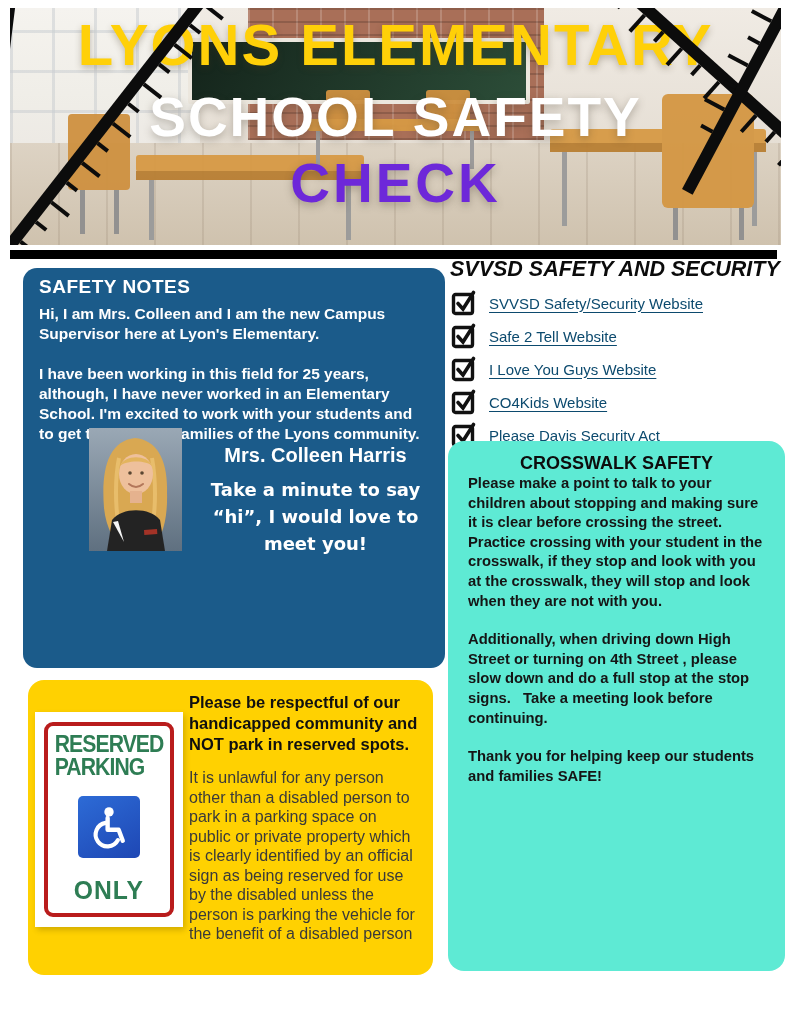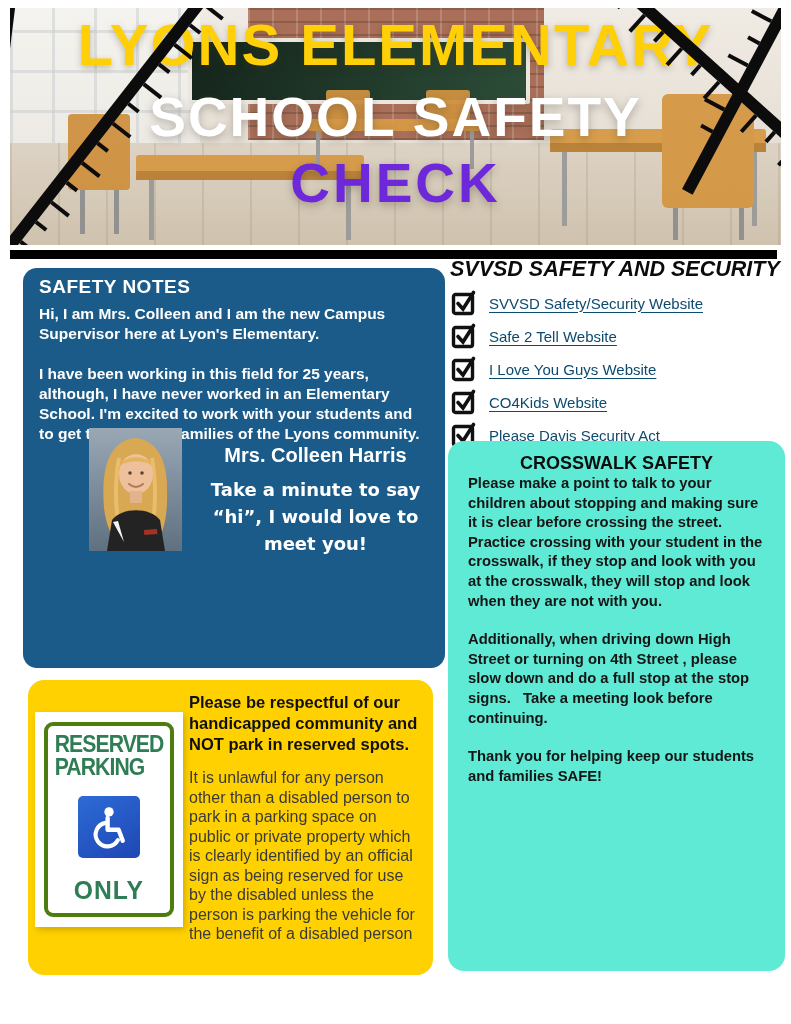--- a/index.html
+++ b/index.html
@@ -89,21 +89,21 @@
     position:absolute; left:28px; top:680px; width:405px; height:295px;
     background:#ffd101; border-radius:16px; box-sizing:border-box;
     padding:12px 8px 12px 6px; display:flex; gap:6px; overflow:hidden;
   }
   .sign-card {
     width:148px; flex:0 0 auto; height:215px; margin-top:20px; margin-left:1px;
     background:#fff; box-shadow:2px 3px 6px rgba(0,0,0,.18);
     padding:10px 9px; box-sizing:border-box;
   }
   .sign {
-    height:100%; border:4px solid #4d7c0f; border-radius:9px; box-sizing:border-box;
+    height:100%; border:4px solid #b91c1c; border-radius:9px; box-sizing:border-box;
     display:flex; flex-direction:column; align-items:center; justify-content:space-between;
     padding:7px 2px;
   }
   .sign-word { color:#2e7d54; font-weight:700; font-size:23px; line-height:1.02; letter-spacing:-1px; transform:scaleX(.92); }
   .sign-square {
     width:62px; height:62px; border-radius:5px; margin:3px 0;
     background:linear-gradient(150deg,#2d6bd6,#1e47b4);
     display:flex; align-items:center; justify-content:center;
   }
   .sign-square svg { width:44px; height:44px; display:block; }

